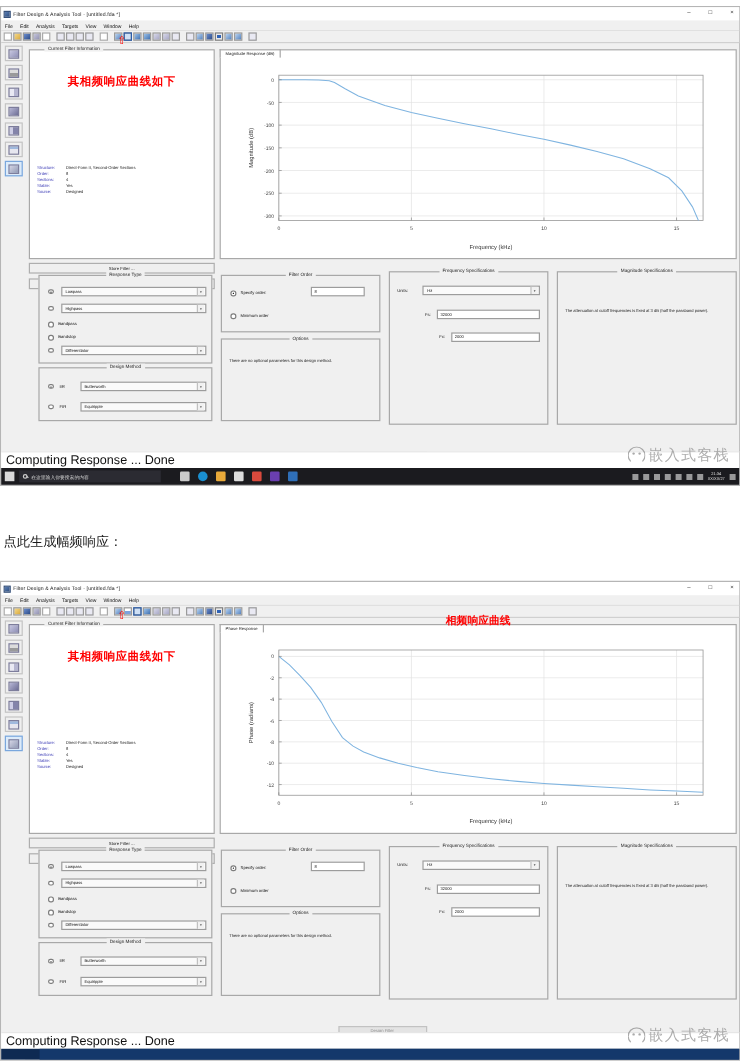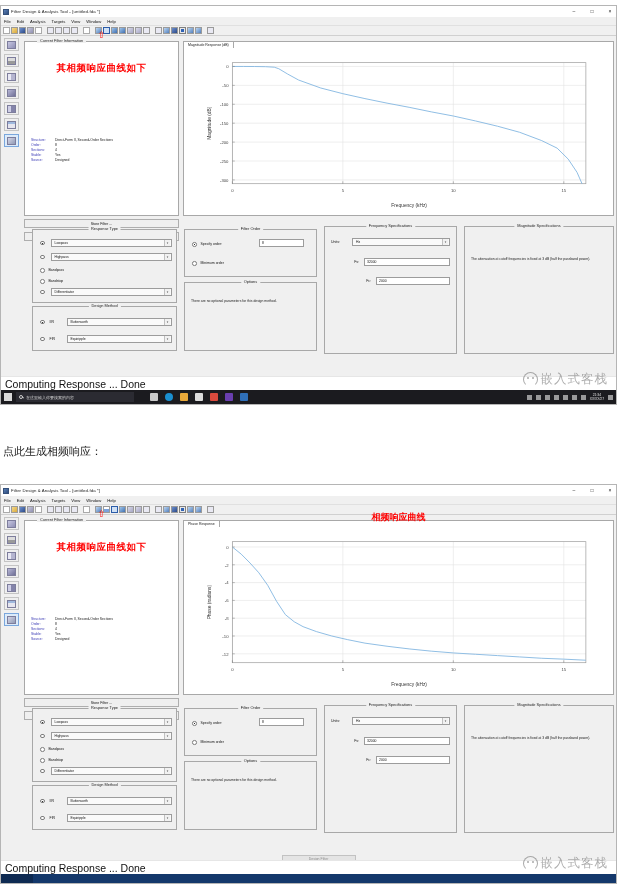--- a/index.html
+++ b/index.html
@@ -602,21 +602,21 @@
         <span class="tray-ico"></span>
         <div class="tb-clock">
           <div>21:34</div>
           <div>XX/XX/27</div>
         </div>
         <span class="tray-ico"></span>
       </div>
     </div>
   </div>
 
-  <div class="caption">点此生成相频响应：</div>
+  <div class="caption">点此生成幅频响应：</div>
 
   <div class="fda-window" id="win2">
 
     <div class="titlebar">
       <div class="title-icon"></div>
       <div class="title-text">Filter Design &amp; Analysis Tool - [untitled.fda *]</div>
       <div class="win-btns">
         <div class="win-btn">–</div>
         <div class="win-btn">□</div>
         <div class="win-btn">×</div>

